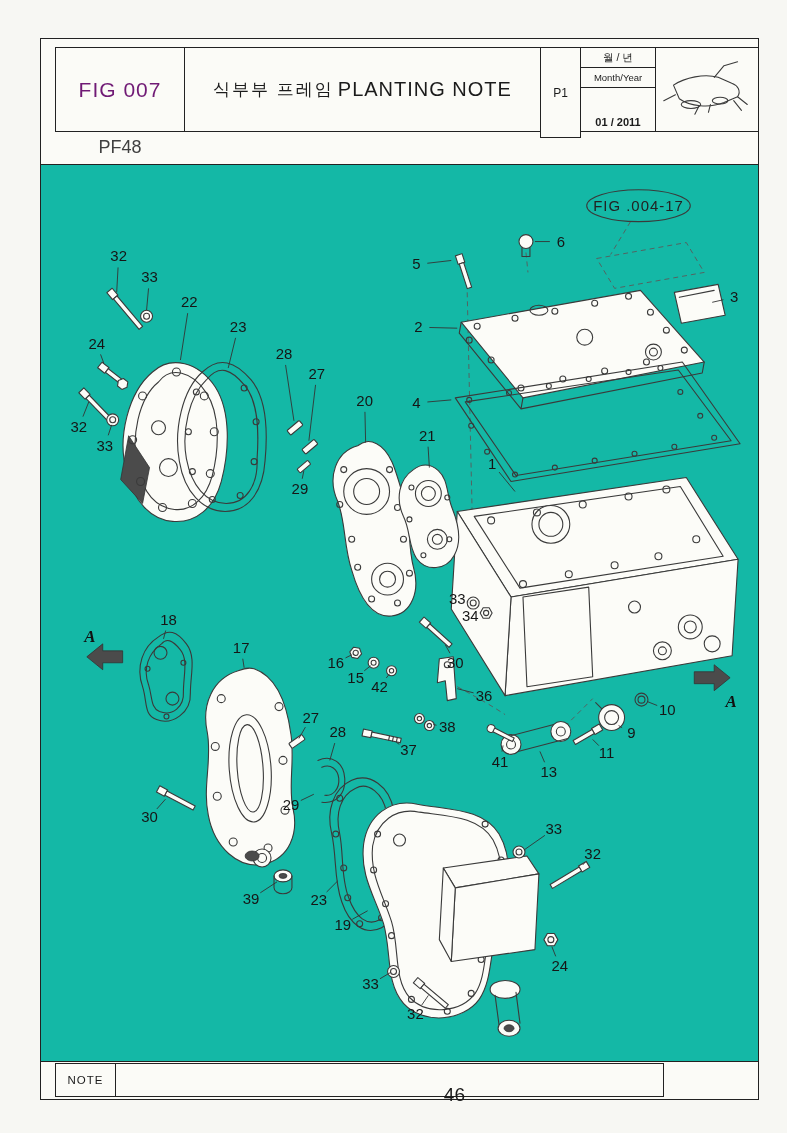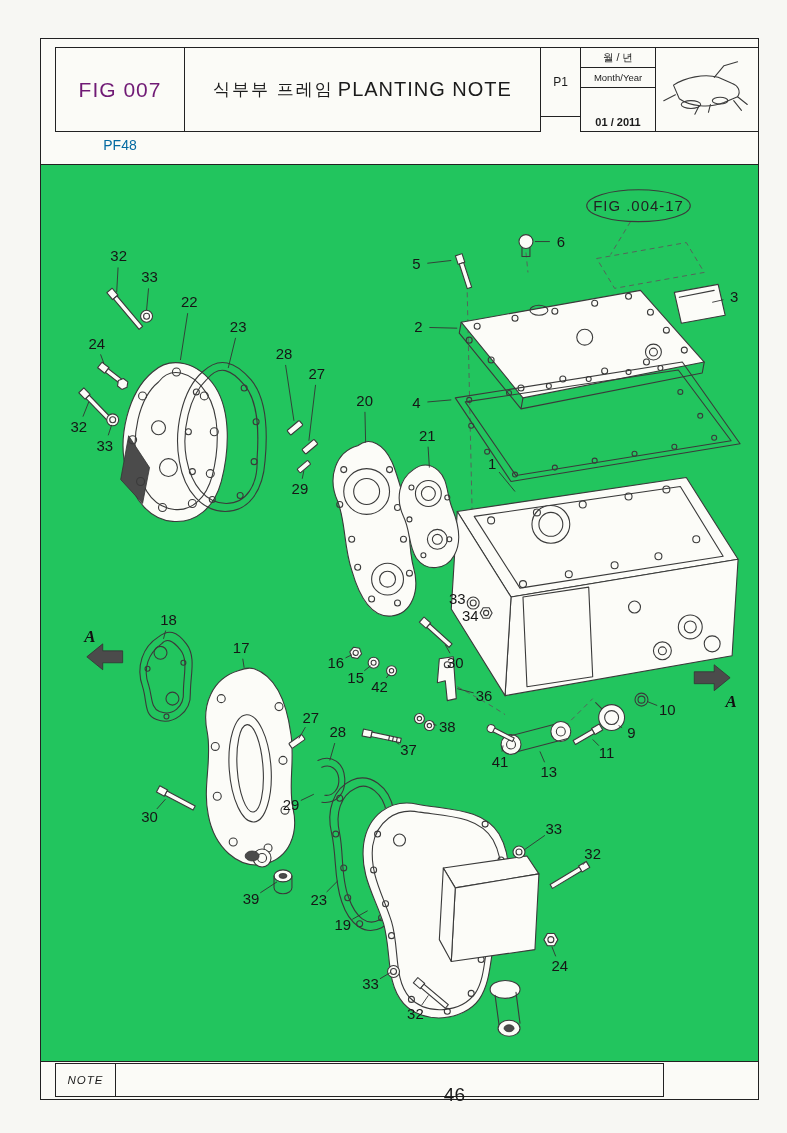--- a/index.html
+++ b/index.html
@@ -8,39 +8,39 @@
     background:#f7f7f3;font-family:"Liberation Sans",sans-serif;color:#1b1b1b;
     overflow:hidden;
   }
   .outer-border{
     position:absolute;left:40px;top:38px;width:719px;height:1062px;
     border:1.5px solid #222;background:#fbfbf7;box-sizing:border-box;
   }
   .hbox{position:absolute;border:1.5px solid #222;box-sizing:border-box;background:#fbfbf7;}
   .fig-box{left:55px;top:47px;width:130px;height:85px;display:flex;align-items:center;justify-content:center;
     font-size:21px;letter-spacing:1px;color:#701a75;}
-  .fig-code{position:absolute;left:55px;top:137px;width:130px;text-align:center;font-size:14px;color:#0369a1;}
+  .fig-code{position:absolute;left:55px;top:137px;width:130px;text-align:center;font-size:18px;color:#404040;}
   .title-box{left:184px;top:47px;width:357px;height:85px;display:flex;flex-direction:row;
     align-items:center;justify-content:center;gap:4px;}
   .title-ko{font-size:17px;letter-spacing:2px;}
   .title-en{font-size:20px;letter-spacing:1px;}
-  .p1-box{left:540px;top:47px;width:41px;height:70px;display:flex;align-items:center;justify-content:center;font-size:12px;}
+  .p1-box{left:540px;top:47px;width:41px;height:91px;display:flex;align-items:center;justify-content:center;font-size:12px;}
   .date-box{left:580px;top:47px;width:76px;height:85px;display:flex;flex-direction:column;}
   .date-row{flex:1;display:flex;align-items:center;justify-content:center;font-size:10px;}
   .date-row.ko{border-bottom:1px solid #222;font-size:10.5px;}
   .date-row.en{border-bottom:1px solid #222;font-size:9.5px;}
   .date-row.val{font-weight:bold;font-size:11px;margin-top:24px;}
   .img-box{left:655px;top:47px;width:104px;height:85px;}
   .diagram-box{
     position:absolute;left:40px;top:164px;width:719px;height:898px;
-    border:1.5px solid #222;box-sizing:border-box;background:#22c55e;
+    border:1.5px solid #222;box-sizing:border-box;background:#14b8a6;
   }
   .note-strip{
     position:absolute;left:55px;top:1063px;width:609px;height:34px;
-    border:1.4px solid #222;box-sizing:border-box;display:flex;background:#fbfbf7;font-style:italic;
+    border:1.4px solid #222;box-sizing:border-box;display:flex;background:#fbfbf7;
   }
   .note-cell{width:60px;border-right:1.4px solid #222;box-sizing:border-box;
     display:flex;align-items:center;justify-content:center;font-size:11.5px;letter-spacing:1px;}
   .page-num{position:absolute;left:395px;top:1084px;width:70px;text-align:right;font-size:19px;}
   
   .line{fill:none;stroke:#3a3a3a;stroke-width:1.1;stroke-linejoin:round;stroke-linecap:round;}
   .solid{fill:#fcfcf8;stroke:#3a3a3a;stroke-width:1.1;stroke-linejoin:round;}
   .dark{fill:#4b4b4b;stroke:#333;stroke-width:0.8;}
   .dashed{fill:none;stroke:#5a5a5a;stroke-width:0.9;stroke-dasharray:5 4;}
   .leader{stroke:#333;stroke-width:0.9;}

